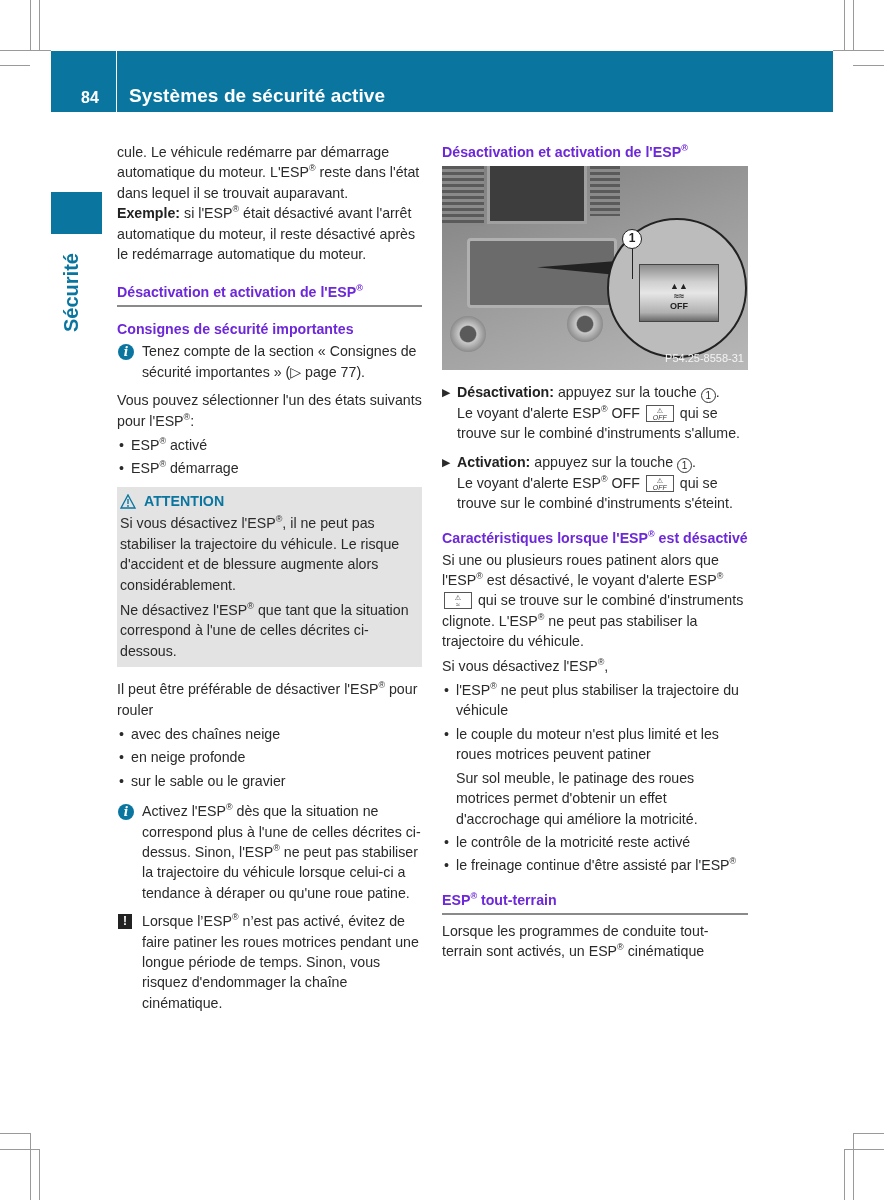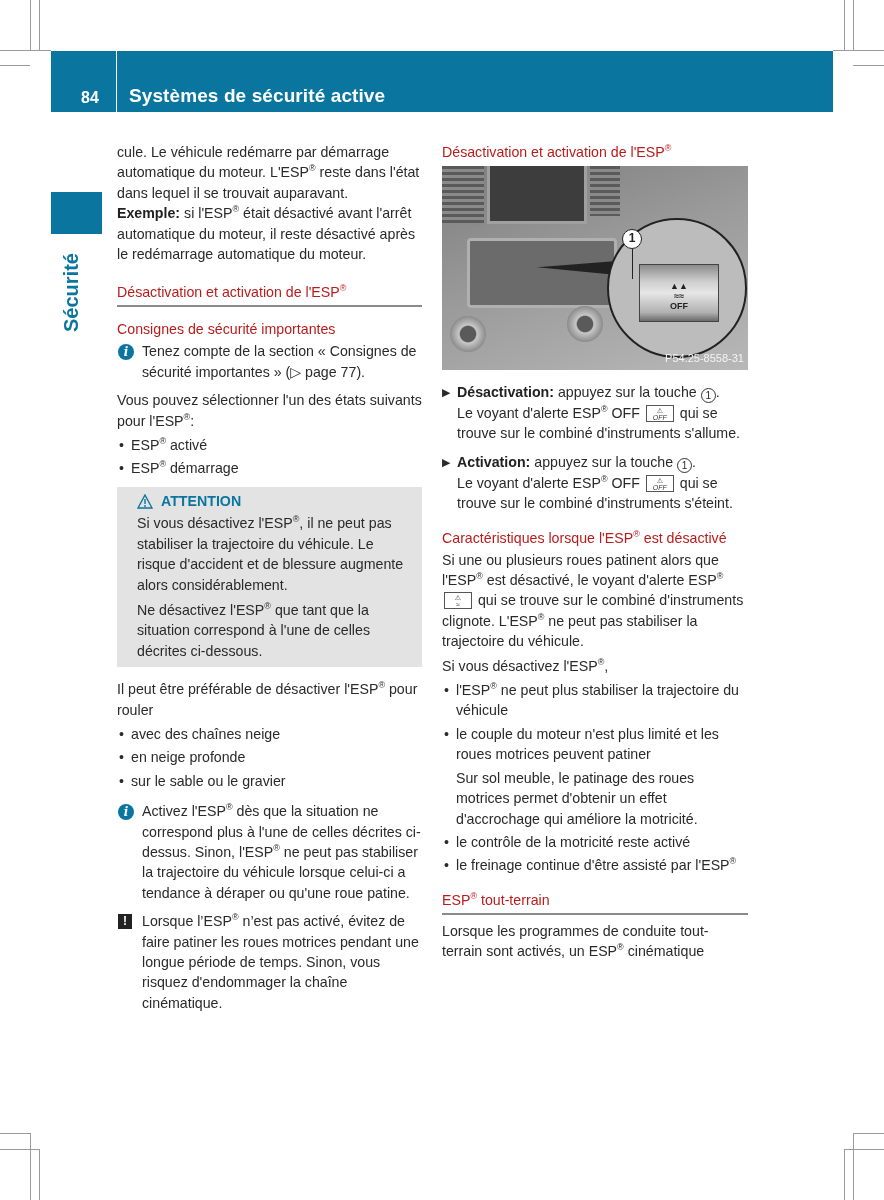--- a/index.html
+++ b/index.html
@@ -26,34 +26,34 @@
   }
 
   .col { position: absolute; font-size: 14.2px; line-height: 20.4px; }
   .col-left { left: 117px; top: 142px; width: 305px; }
   .col-right { left: 442px; top: 142px; width: 306px; }
 
   p { margin-bottom: 4px; }
   sup { font-size: 9px; vertical-align: 6px; line-height: 0; }
   b { font-weight: bold; color: #222; }
 
-  h3 { font-size: 14.2px; font-weight: normal; color: #b91c1c; line-height: 20px; }
+  h3 { font-size: 14.2px; font-weight: bold; color: #6d28d9; line-height: 20px; }
   .h-rule { border-bottom: 2px solid #8a8a8a; padding-bottom: 3px; margin-bottom: 12px; }
   .h-plain { margin-bottom: 2px; }
 
   .bullet { position: relative; padding-left: 14px; margin-bottom: 3px; }
   .bullet::before { content: "•"; position: absolute; left: 2px; top: 0; }
   .sub { padding-left: 14px; margin-bottom: 3px; }
 
   .note { position: relative; padding-left: 25px; margin-bottom: 8px; }
   .note .ico { position: absolute; left: 1px; top: 3px; }
   .info-ico { width: 16px; height: 16px; border-radius: 50%; background: #0a76a0; color: #fff; font-size: 12px; font-weight: bold; text-align: center; line-height: 16px; font-family: "DejaVu Serif", serif; font-style: italic; }
   .warn-ico { width: 14px; height: 15px; background: #222; color: #fff; font-size: 12px; font-weight: bold; text-align: center; line-height: 15px; }
 
-  .attention { background: #e3e3e3; padding: 4px 8px 6px 20px; margin: 8px 0 12px 0; }
+  .attention { background: #e3e3e3; padding: 4px 8px 6px 3px; margin: 8px 0 12px 0; }
   .attention .att-head { color: #0a76a0; font-weight: bold; font-size: 14.2px; display: flex; align-items: center; gap: 8px; margin-bottom: 2px; }
   .attention p { margin-bottom: 5px; }
 
   .step { position: relative; padding-left: 15px; margin-bottom: 8px; }
   .step .arrow { position: absolute; left: 0; top: 0; font-size: 11px; }
   .circ { display: inline-block; width: 15px; height: 15px; border: 1.2px solid #333; border-radius: 50%; font-size: 10px; line-height: 13px; text-align: center; vertical-align: -2px; }
   .lamp { display: inline-block; width: 28px; height: 17px; border: 1px solid #555; vertical-align: -4px; position: relative; margin: 0 2px; }
   .lamp span { position: absolute; left: 0; right: 0; top: 1px; text-align: center; font-size: 7px; line-height: 7px; color: #333; }
 
   

